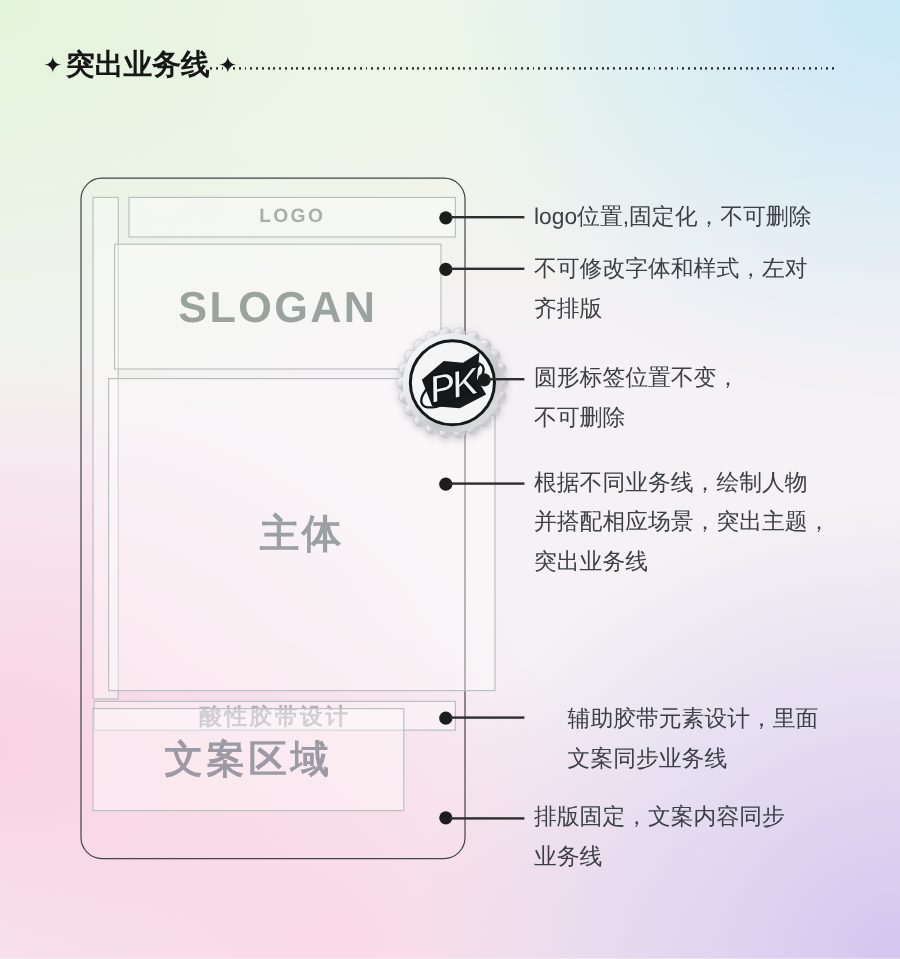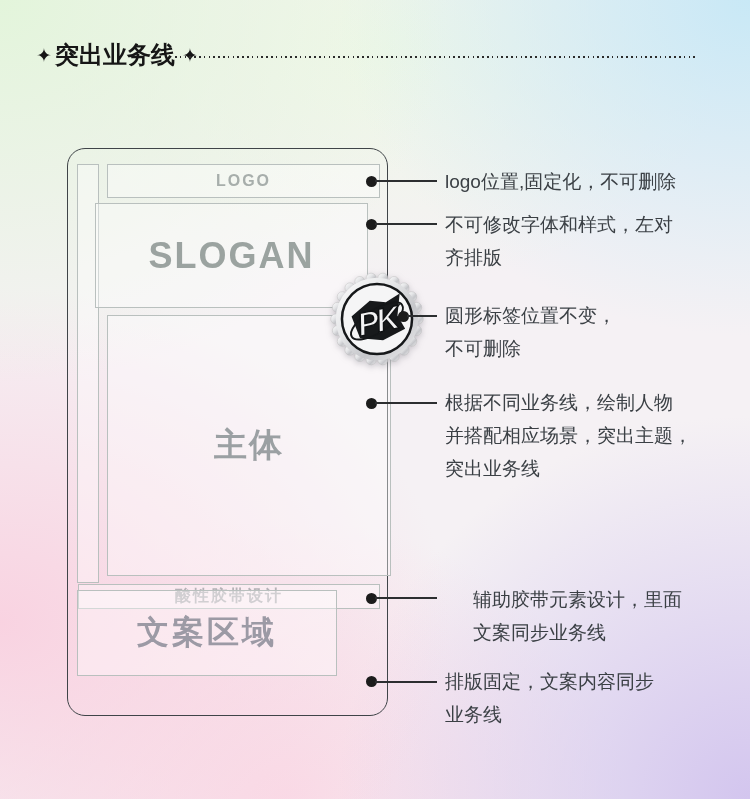--- a/index.html
+++ b/index.html
@@ -26,27 +26,27 @@
     background:repeating-linear-gradient(90deg,#2b2b2b 0 1.6px,transparent 1.6px 4.8px);}
   
   .card{position:absolute;left:67px;top:148px;width:321px;height:568px;
     border:1.5px solid var(--card_border,#3f4448);border-radius:18px;z-index:1;box-sizing:border-box;}
   .wf-box{position:absolute;border:1px solid var(--box_border,#b9c0be);
     background:rgba(255,255,255,.38);box-sizing:border-box;
     display:flex;align-items:center;justify-content:center;font-weight:bold;}
   .strip     {left:9px;  top:15px;  width:22px;  height:419px;}
   .logo-box  {left:39px; top:15px;  width:273px; height:34px;}
   .slogan-box{left:27px; top:54px;  width:273px; height:105px;}
-  .main-box  {left:39px; top:166px; width:284px; height:261px;text-align:center;}
+  .main-box  {left:22px; top:166px; width:323px; height:261px;text-align:center;}
   .tape-box  {left:10px; top:435px; width:302px; height:25px;}
   .copy-box  {left:9px;  top:441px; width:260px; height:86px;}
   .logo-label  {font-size:16px;color:#a7aeab;letter-spacing:2px;}
   .slogan-label{font-size:36px;color:#9ba3a0;letter-spacing:2px;}
   .main-label  {font-size:33px;color:#9ba0a3;letter-spacing:2px;}
-  .tape-label  {font-size:16px;color:#b5b2b7;letter-spacing:2px;}
+  .tape-label  {font-size:19px;color:#b5b2b7;letter-spacing:2px;}
   .copy-label  {font-size:32px;color:#9c9aa5;letter-spacing:3px;}
   
   .badge{position:absolute;left:329px;top:271px;width:96px;height:96px;z-index:2;
     filter:drop-shadow(0 2px 3px rgba(90,85,100,.3));}
   
   .dot{position:absolute;width:11px;height:11px;border-radius:50%;
     background:var(--dot,#1c1c1c);z-index:4;}
   .d1{left:366px;top:176px;} .d2{left:366px;top:219px;} .d3{left:398px;top:311px;}
   .d4{left:366px;top:398px;} .d5{left:366px;top:593px;} .d6{left:366px;top:676px;}
   .cline{position:absolute;height:2px;background:#2c2e30;z-index:4;}

